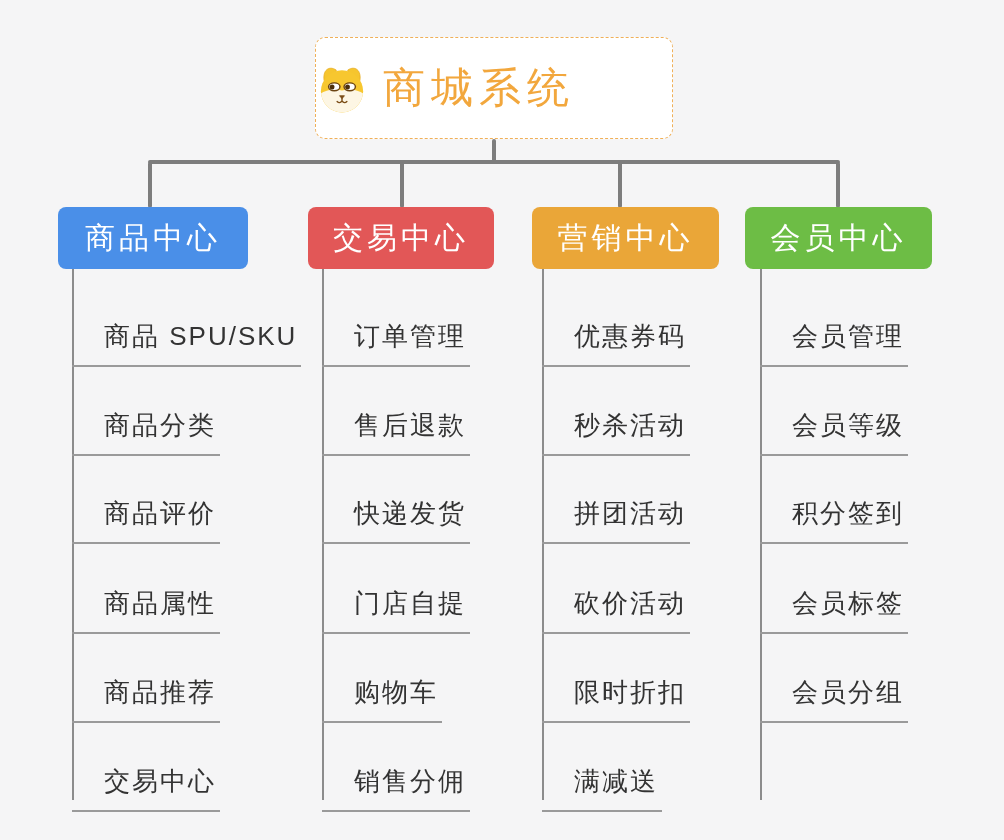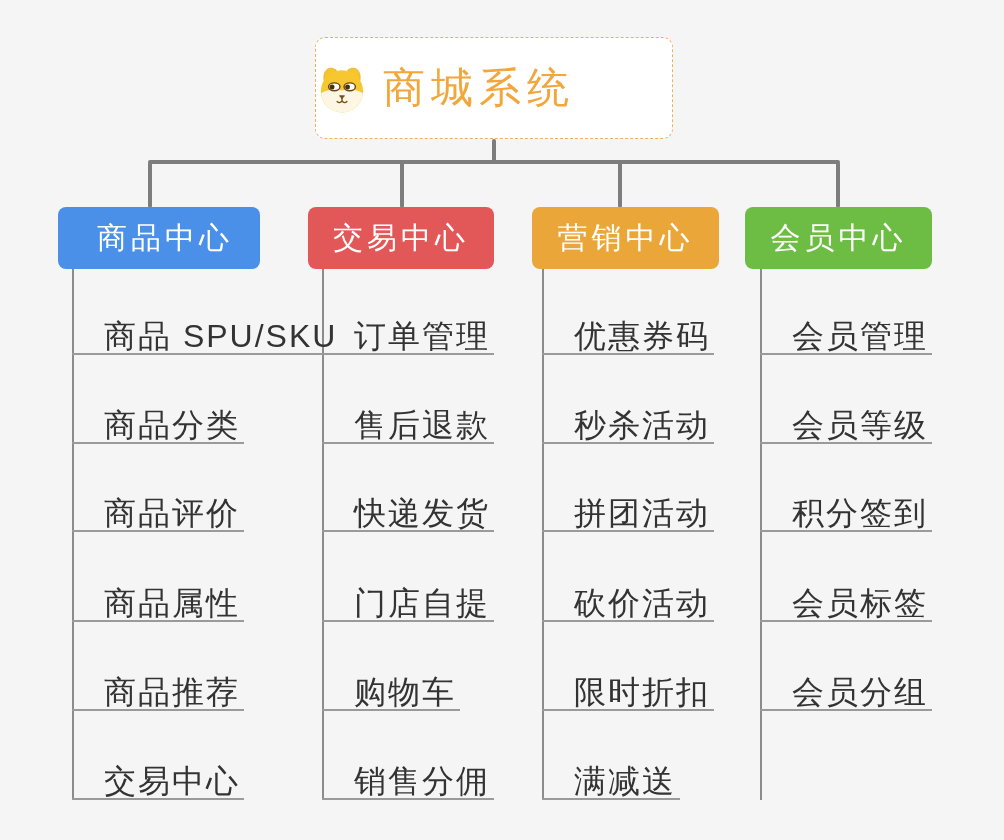--- a/index.html
+++ b/index.html
@@ -24,23 +24,23 @@
   .branch-node{
     position:absolute;top:207px;height:62px;border-radius:8px;
     display:flex;align-items:center;justify-content:center;
     color:#ffffff;font-size:30px;letter-spacing:4px;white-space:nowrap;
     cursor:pointer;
   }
 
   
   .child-node{
     position:absolute;display:inline-block;white-space:nowrap;
-    padding:0 4px 0 32px;line-height:34px;height:34px;
+    padding:0 4px 12px 32px;line-height:34px;height:34px;
     border-bottom:2px solid #9a9a9a;
-    font-size:32px;letter-spacing:2px;color:#333333;
+    font-size:26px;letter-spacing:2px;color:#333333;
     cursor:pointer;
   }
   .r0{top:319px}.r1{top:408px}.r2{top:496px}.r3{top:586px}.r4{top:675px}.r5{top:764px}
   .c0{left:72px}.c1{left:322px}.c2{left:542px}.c3{left:760px}
 </style>
 </head>
 <body>
 
 <div class="stage">
 
@@ -71,21 +71,21 @@
     <span class="root-title">商城系统</span>
   </div>
 
   <div class="cline" style="left:492px;top:139px;width:4px;height:24px;"></div>
   <div class="cline" style="left:148px;top:160px;width:692px;height:4px;"></div>
   <div class="cline" style="left:148px;top:162px;width:4px;height:46px;"></div>
   <div class="cline" style="left:400px;top:162px;width:4px;height:46px;"></div>
   <div class="cline" style="left:618px;top:162px;width:4px;height:46px;"></div>
   <div class="cline" style="left:836px;top:162px;width:4px;height:46px;"></div>
 
-  <div class="branch-node" style="left: 58px; width: 190px; background-color: rgb(74, 143, 232); padding-left: 12px;">
+  <div class="branch-node" style="left: 58px; width: 190px; background-color: rgb(74, 143, 232);">
     <span>商品中心</span>
   </div>
   <div class="branch-node" style="left: 308px; width: 186px; background-color: rgb(226, 87, 87);">
     <span>交易中心</span>
   </div>
   <div class="branch-node" style="left: 526px; width: 187px; background-color: rgb(234, 166, 56); margin-left: 6px;">
     <span>营销中心</span>
   </div>
   <div class="branch-node" style="left: 745px; width: 187px; background-color: rgb(109, 189, 69);">
     <span>会员中心</span>

